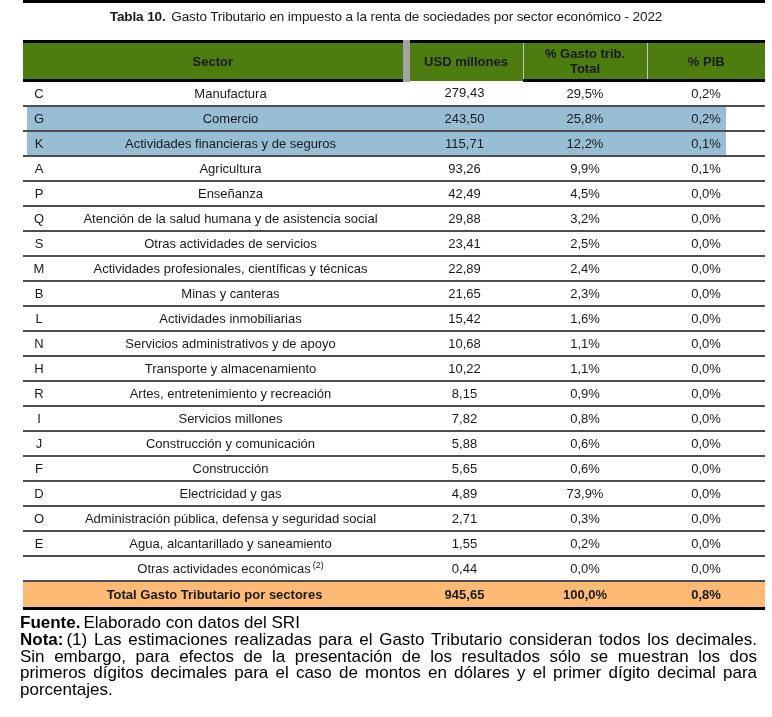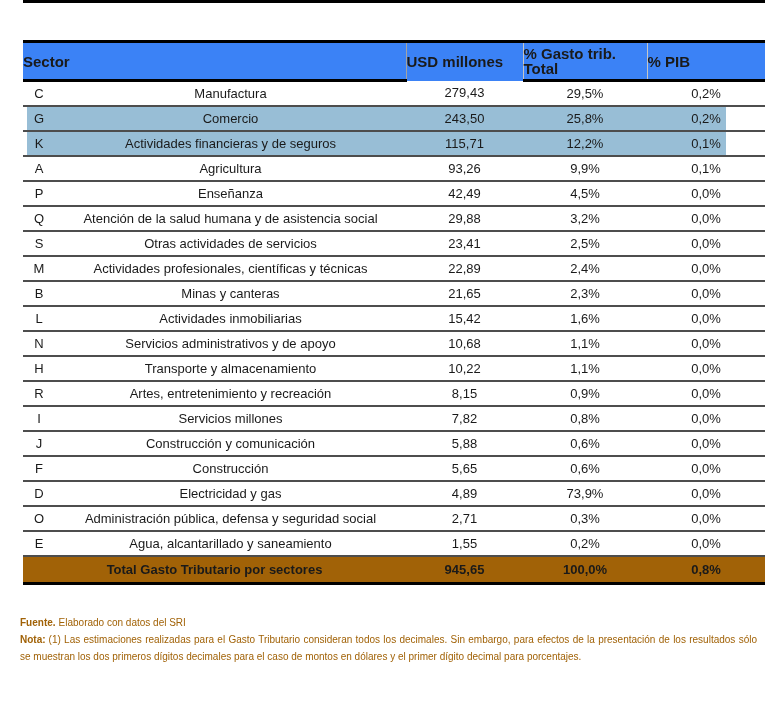--- a/index.html
+++ b/index.html
@@ -17,68 +17,72 @@
   .title{
     position:absolute;top:9px;left:0;width:772px;
     text-align:center;font-size:13.5px;letter-spacing:-0.1px;white-space:nowrap;
   }
   .title b{margin-right:2px;}
   table.tbl{
     position:absolute;top:40px;left:23px;width:742px;
     border-collapse:collapse;table-layout:fixed;
   }
   .tbl th{
-    background:#3b82f6;
+    background:#4d7c0f;
     border-top:3px solid #000;
-    font-weight:bold;font-size:15px;
-    height:36px;vertical-align:middle;text-align:left;
+    font-weight:bold;font-size:13px;
+    height:36px;vertical-align:middle;text-align:center;
     padding:0;line-height:15px;
   }
   .tbl th.h-sector{border-bottom:3px solid #000;}
-  .tbl th.h-usd{border-bottom:0;border-left:1px solid #a3a3a3;}
+  .tbl th.h-usd{border-bottom:0;border-left:7px solid #a3a3a3;}
   .tbl th.h-pct,.tbl th.h-pib{border-bottom:3px solid #000;border-left:1px solid #c6c6c4;}
   .tbl td{
     height:23px;
     border-bottom:2px solid #4d4d4d;
     font-size:13px;vertical-align:middle;
     padding:0;white-space:nowrap;overflow:hidden;
   }
   .c-code{text-align:center;}
   .c-sector{text-align:center;}
   .c-usd,.c-pct,.c-pib{text-align:center;}
   td.tick{position:relative;}
   td.tick::after{
     content:"";position:absolute;left:-1px;bottom:-5px;
     width:1px;height:9px;background:#a9a9a7;
   }
   tr.hl td{background:#98bed6;}
   tr.hl td.c-code{background:linear-gradient(to right,#ffffff 0 4px,#98bed6 4px);}
   tr.hl td.c-pib{background:linear-gradient(to right,#98bed6 0 67%,#ffffff 67%);}
   tr.row-total td{
-    background:#a16207;
+    background:#fdba74;
     font-weight:bold;
     height:25px;
     border-bottom:3px solid #000;
   }
   tr.row-total td.c-total-label{text-align:center;}
   .sup{font-size:9px;vertical-align:super;line-height:0;margin-left:2px;}
   .footer{
     position:absolute;top:615px;left:20px;width:737px;
-    font-size:10px;line-height:16.8px;color:#a16207;
+    font-size:17px;line-height:16.8px;color:#000000;
   }
   .footer p{margin:0;text-align:justify;}
   .footer p.fuente{text-align:left;}
   .footer b{margin-right:3px;}
 </style>
 </head>
 <body>
 
 <div class="page">
   <div class="top-rule"></div>
 
+  <div class="title">
+    <b>Tabla 10.</b>
+    <span>Gasto Tributario en impuesto a la renta de sociedades por sector económico - 2022</span>
+  </div>
 
   <table class="tbl">
     <colgroup>
       <col style="width:32px">
         <col style="width:351px">
         <col style="width:117px">
         <col style="width:124px">
         <col style="width:118px">
     </colgroup>
     <thead>
@@ -219,20 +223,29 @@
         <td class="c-pct tick">0,3%</td>
         <td class="c-pib tick">0,0%</td>
       </tr>
       <tr>
         <td class="c-code">E</td>
         <td class="c-sector">Agua, alcantarillado y saneamiento</td>
         <td class="c-usd tick">1,55</td>
         <td class="c-pct tick">0,2%</td>
         <td class="c-pib tick">0,0%</td>
       </tr>
+      <tr>
+        <td class="c-code"></td>
+        <td class="c-sector">
+          <span>Otras actividades económicas</span><sup class="sup">(2)</sup>
+        </td>
+        <td class="c-usd tick">0,44</td>
+        <td class="c-pct tick">0,0%</td>
+        <td class="c-pib tick">0,0%</td>
+      </tr>
       <tr class="row-total">
         <td class="c-total-label" colspan="2">Total Gasto Tributario por sectores</td>
         <td class="c-usd">945,65</td>
         <td class="c-pct">100,0%</td>
         <td class="c-pib">0,8%</td>
       </tr>
     </tbody>
   </table>
 
   <div class="footer">

